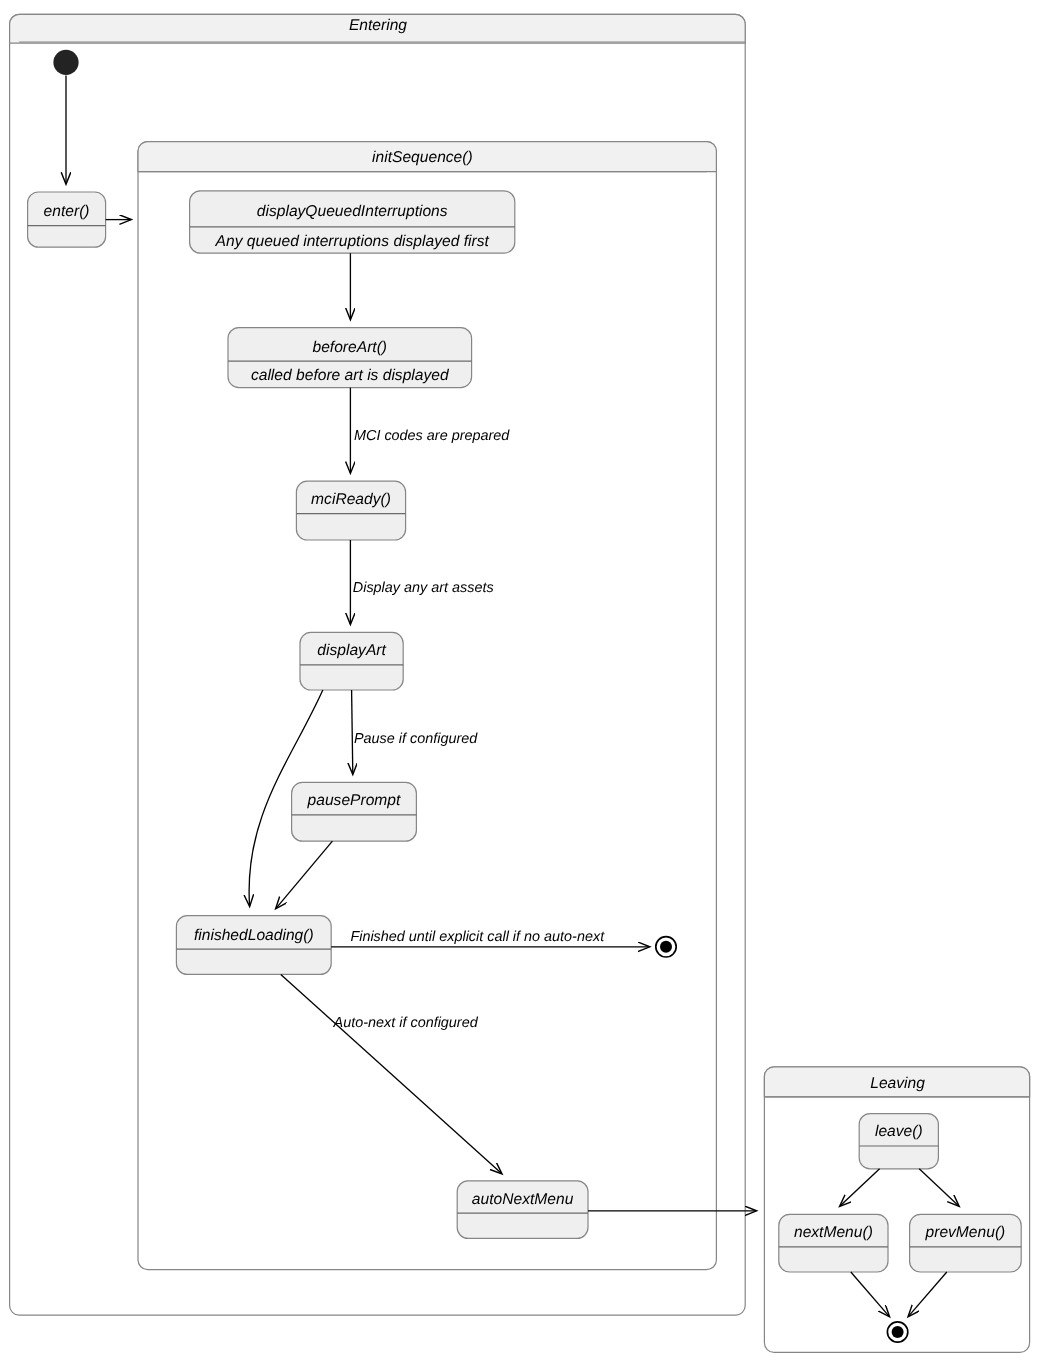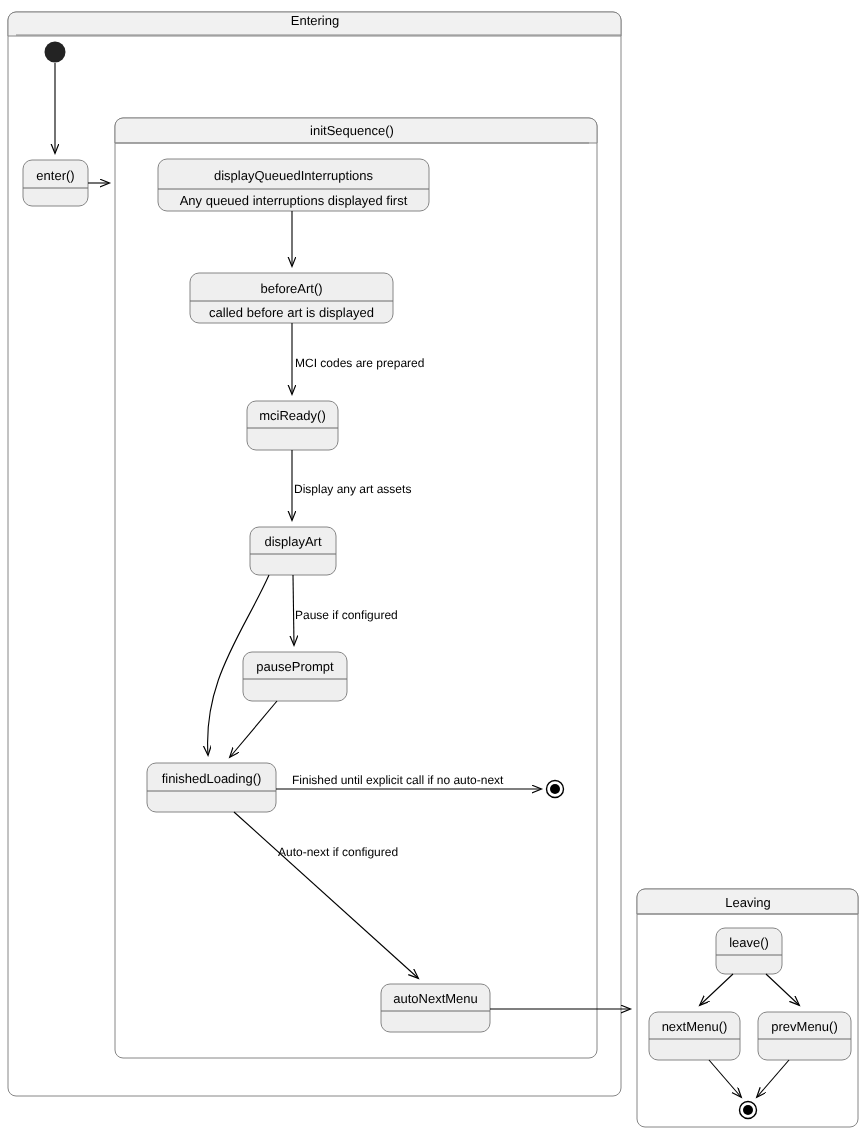--- a/index.html
+++ b/index.html
@@ -10,20 +10,21 @@
   body {
     width: 865px;
     height: 1136px;
     font-family: "Liberation Sans", sans-serif;
     overflow: hidden;
   }
   #diagram-root {
     position: relative;
     width: 865px;
     height: 1136px;
+    font-style: italic;
   }
   svg.uml {
     display: block;
     width: 865px;
     height: 1136px;
     shape-rendering: geometricPrecision;
     text-rendering: geometricPrecision;
   }
   .composite-body {
     fill: #ffffff;

